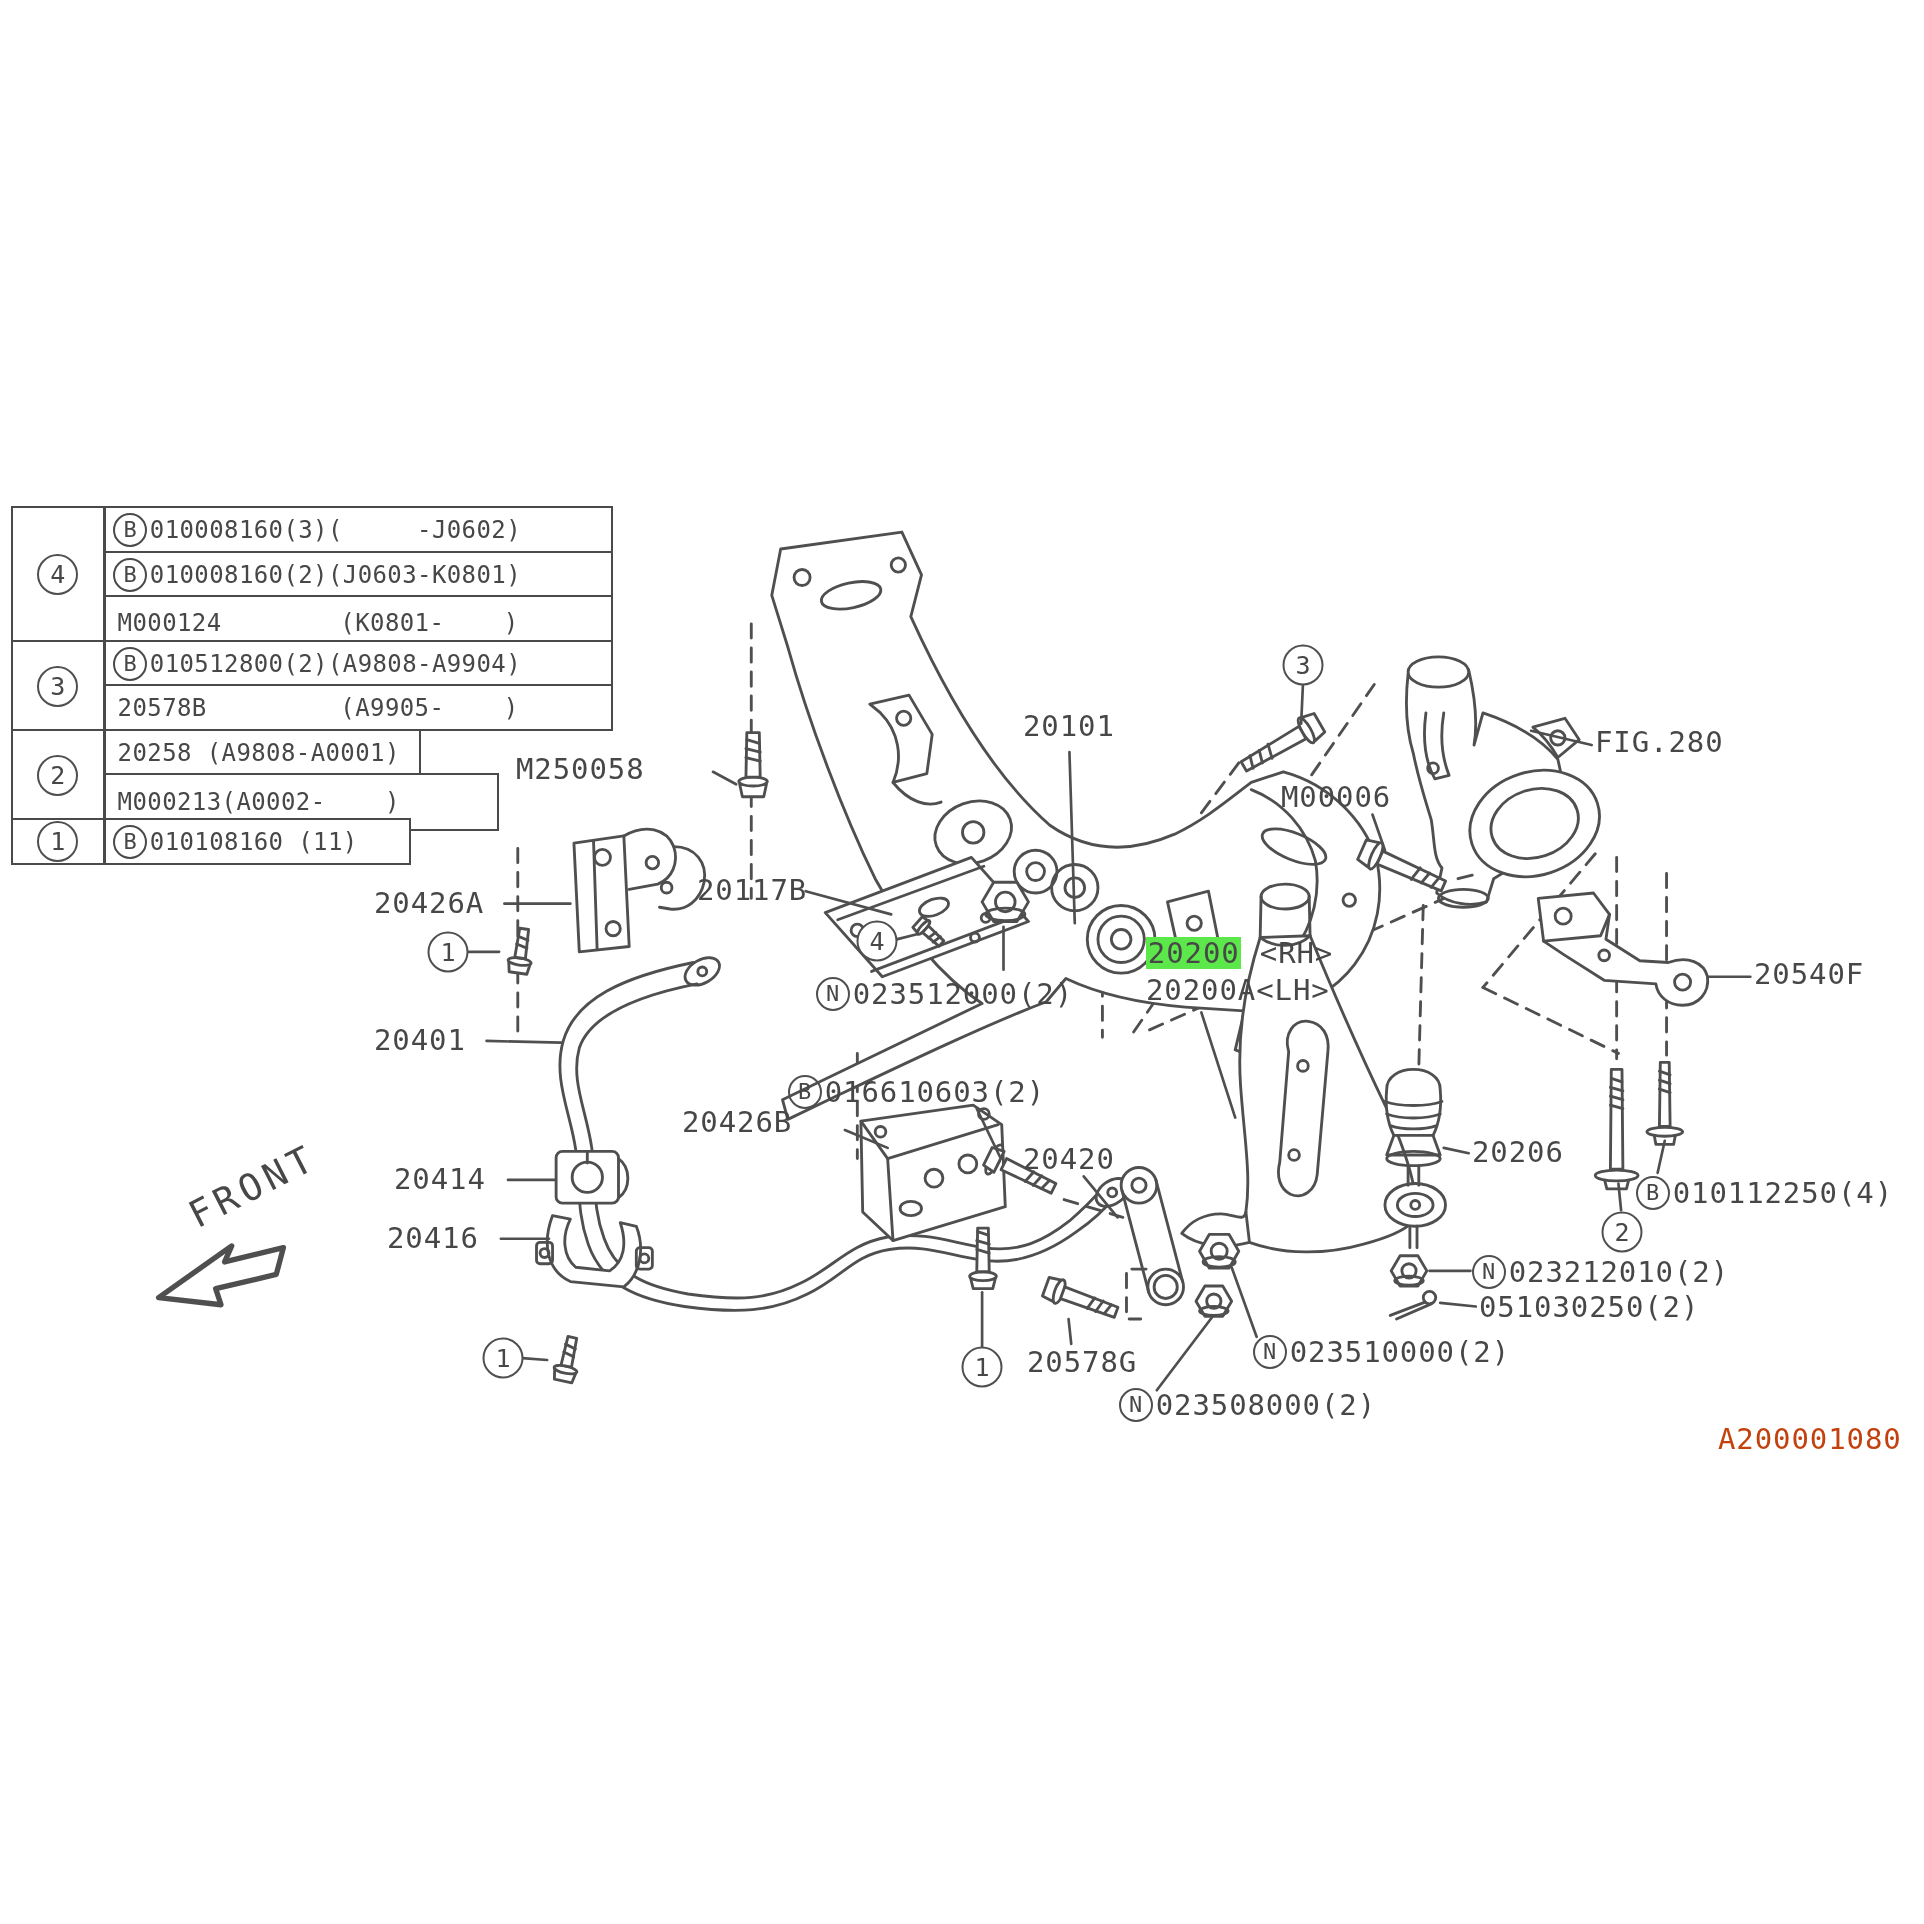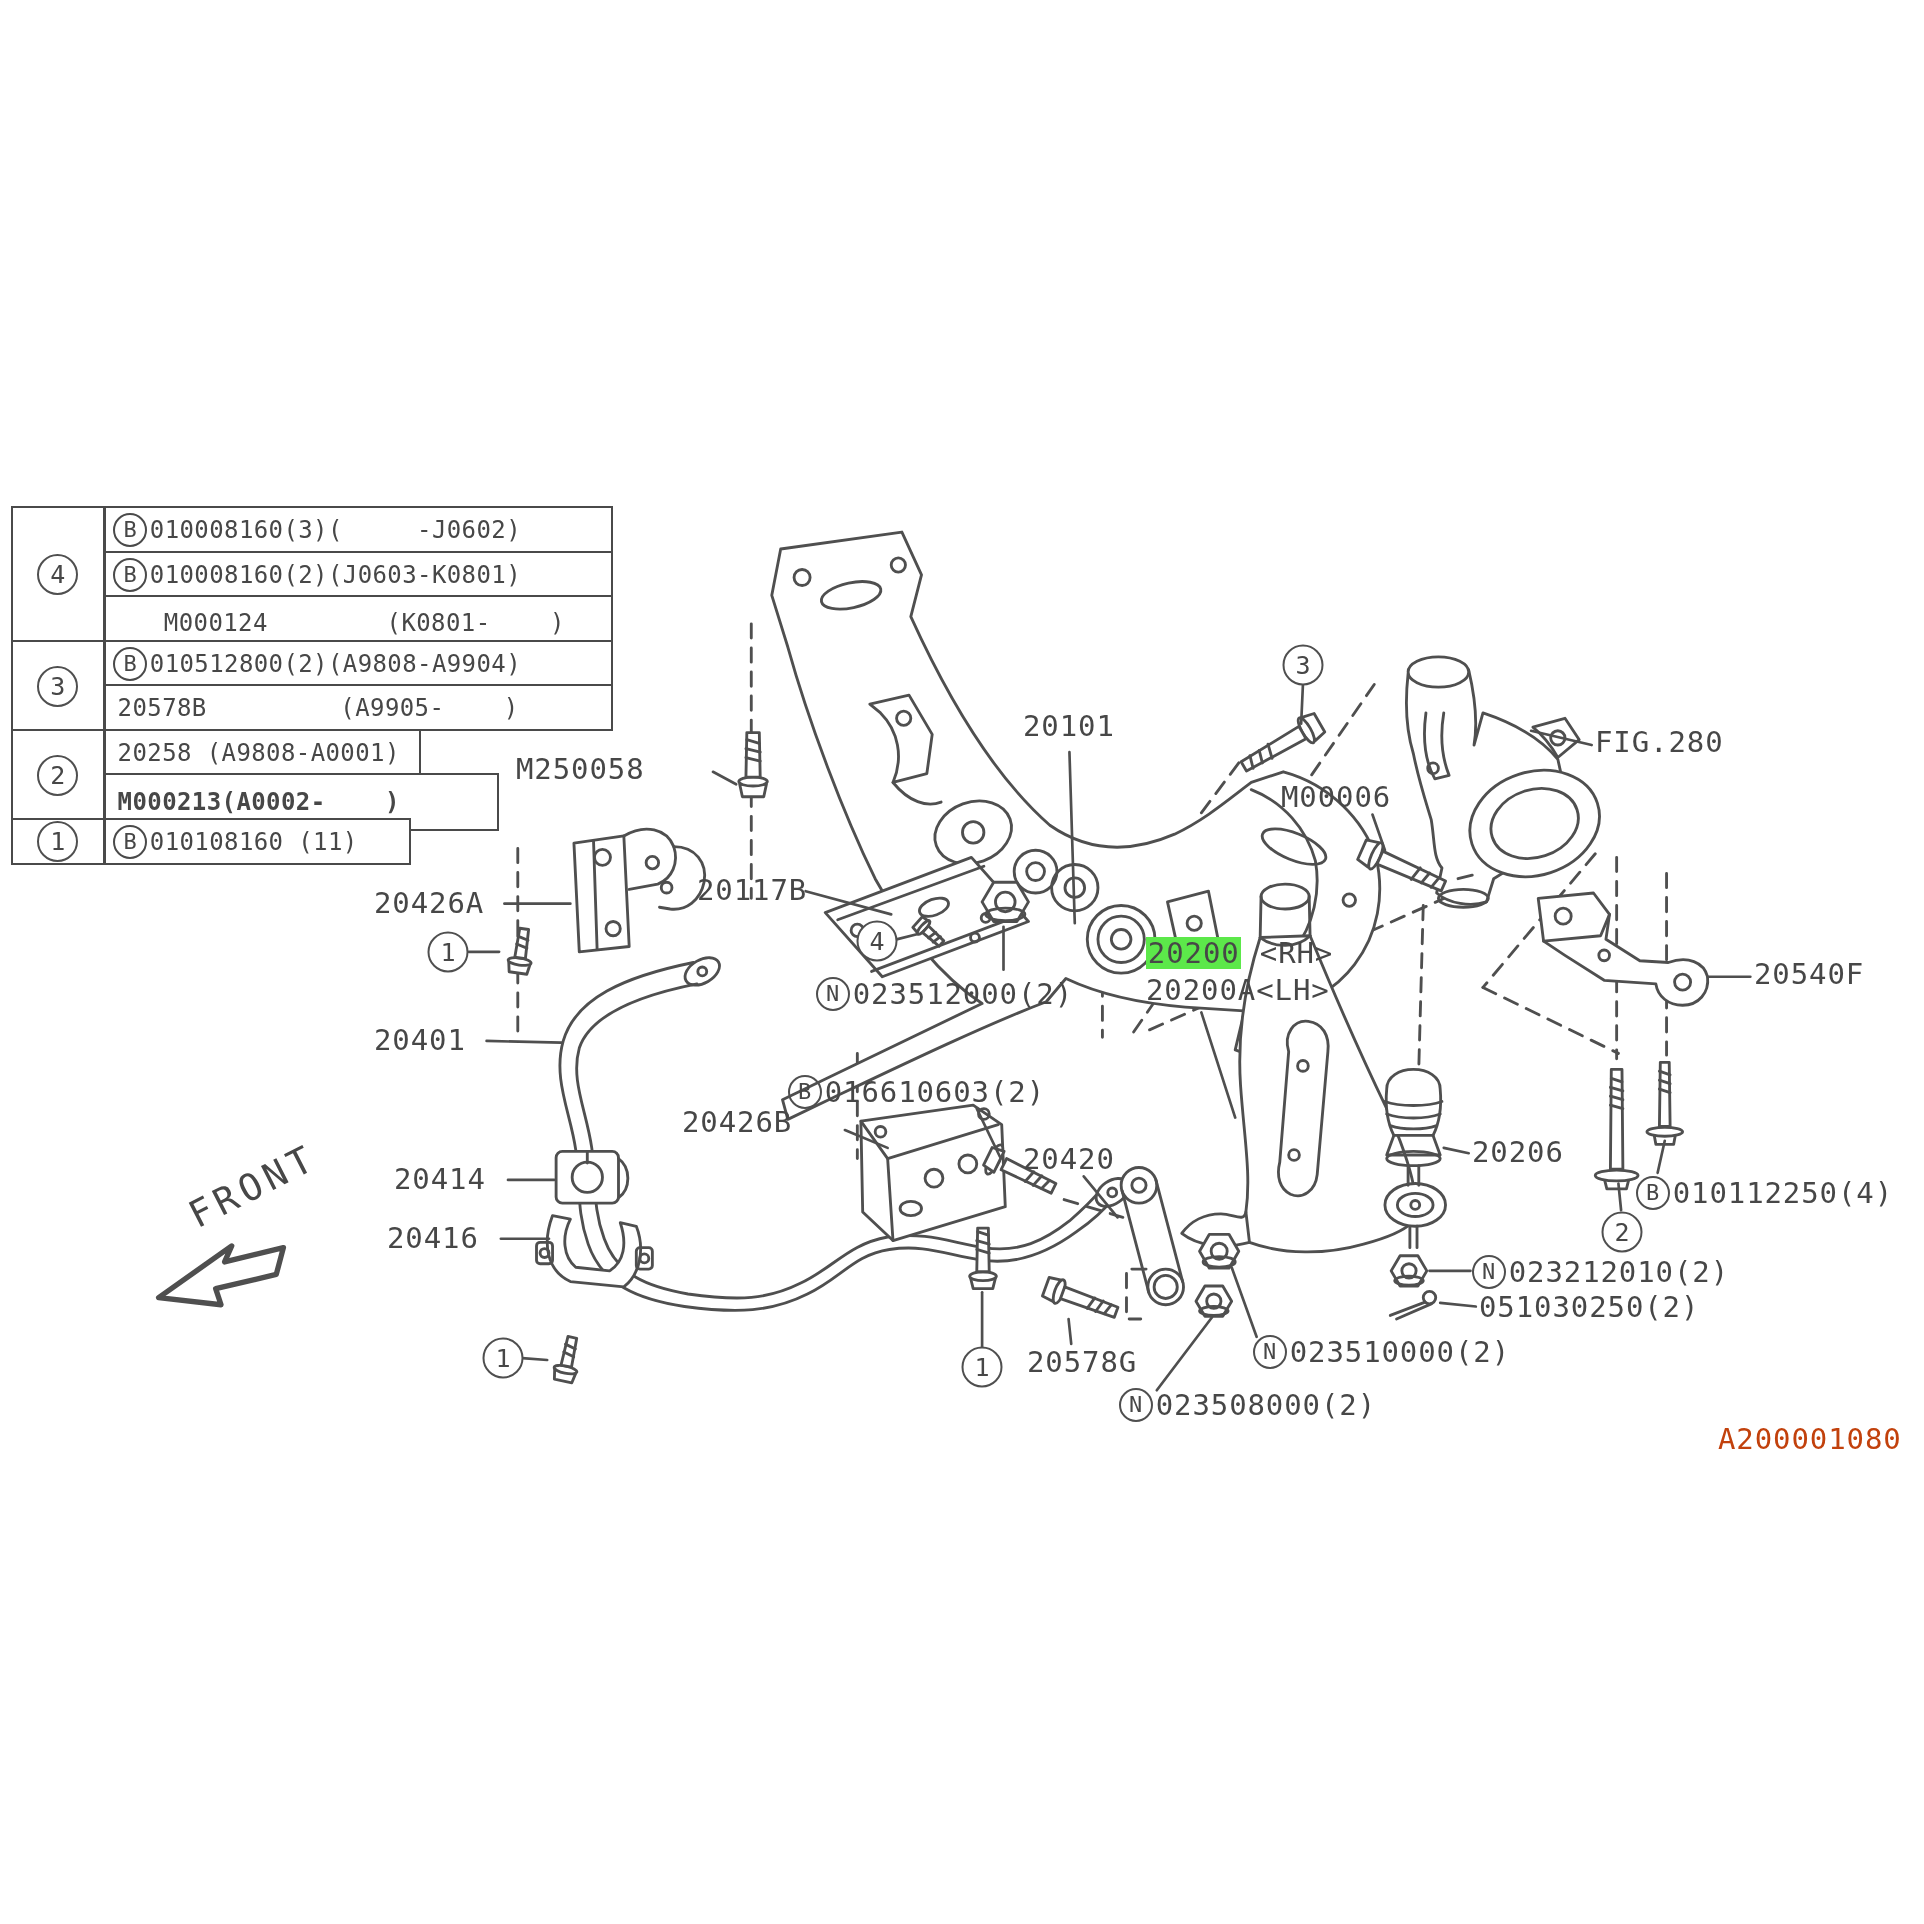--- a/index.html
+++ b/index.html
@@ -383,34 +383,34 @@
         <div class="callout" style="position: static; transform: none;">1</div>
       </div>
       <div class="tcell" style="left: 104px; top: 506px; width: 509px; height: 47px;">
         <span class="bcirc">B</span>
         <span class="trow-text">010008160(3)(     -J0602)</span>
       </div>
       <div class="tcell" style="left: 104px; top: 551px; width: 509px; height: 47px;">
         <span class="bcirc">B</span>
         <span class="trow-text">010008160(2)(J0603-K0801)</span>
       </div>
-      <div class="tcell" style="left: 104px; top: 595px; width: 509px; height: 56px; padding-left: 11.6px; justify-content: center;">
+      <div class="tcell" style="left: 104px; top: 595px; width: 509px; height: 56px; padding-left: 11.6px;">
         <span class="trow-text">M000124        (K0801-    )</span>
       </div>
       <div class="tcell" style="left: 104px; top: 640px; width: 509px; height: 47px;">
         <span class="bcirc">B</span>
         <span class="trow-text">010512800(2)(A9808-A9904)</span>
       </div>
       <div class="tcell" style="left: 104px; top: 684px; width: 509px; height: 47px; padding-left: 11.6px;">
         <span class="trow-text">20578B         (A9905-    )</span>
       </div>
       <div class="tcell" style="left: 104px; top: 729px; width: 317px; height: 47px; padding-left: 11.6px;">
         <span class="trow-text">20258 (A9808-A0001)</span>
       </div>
-      <div class="tcell" style="left: 104px; top: 773px; width: 395px; height: 58px; padding-left: 11.6px; font-weight: bold;">
+      <div class="tcell" style="left: 104px; top: 773px; width: 395px; height: 58px; padding-left: 11.6px;">
         <span class="trow-text">M000213(A0002-    )</span>
       </div>
       <div class="tcell" style="left: 104px; top: 818px; width: 307px; height: 47px;">
         <span class="bcirc">B</span>
         <span class="trow-text">010108160 (11)</span>
       </div>
     </div>
   <div class="layer">
       <div class="plabel" style="left: 516px; top: 754px; justify-content: center;"><span>M250058</span></div>
       <div class="plabel" style="left: 1023px; top: 711px;"><span>20101</span></div>

